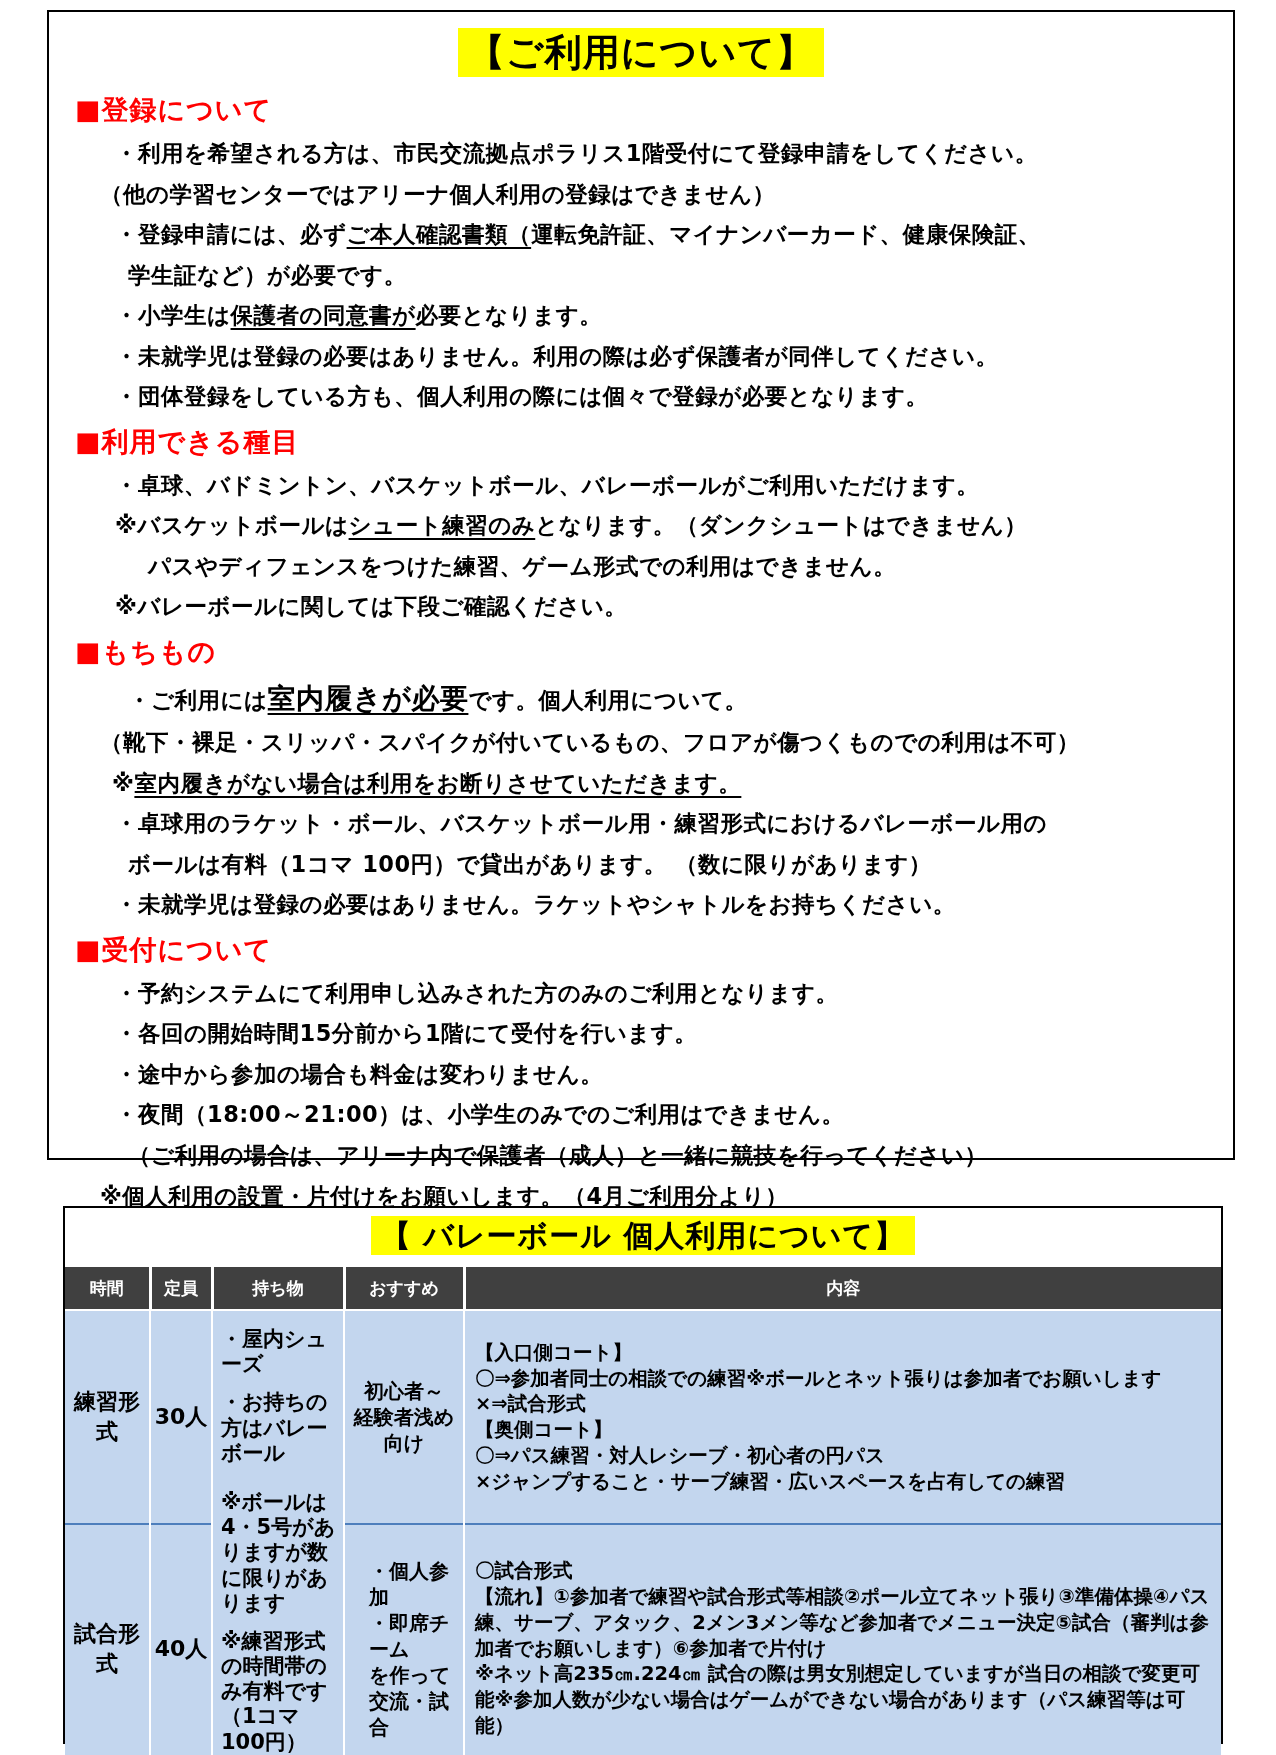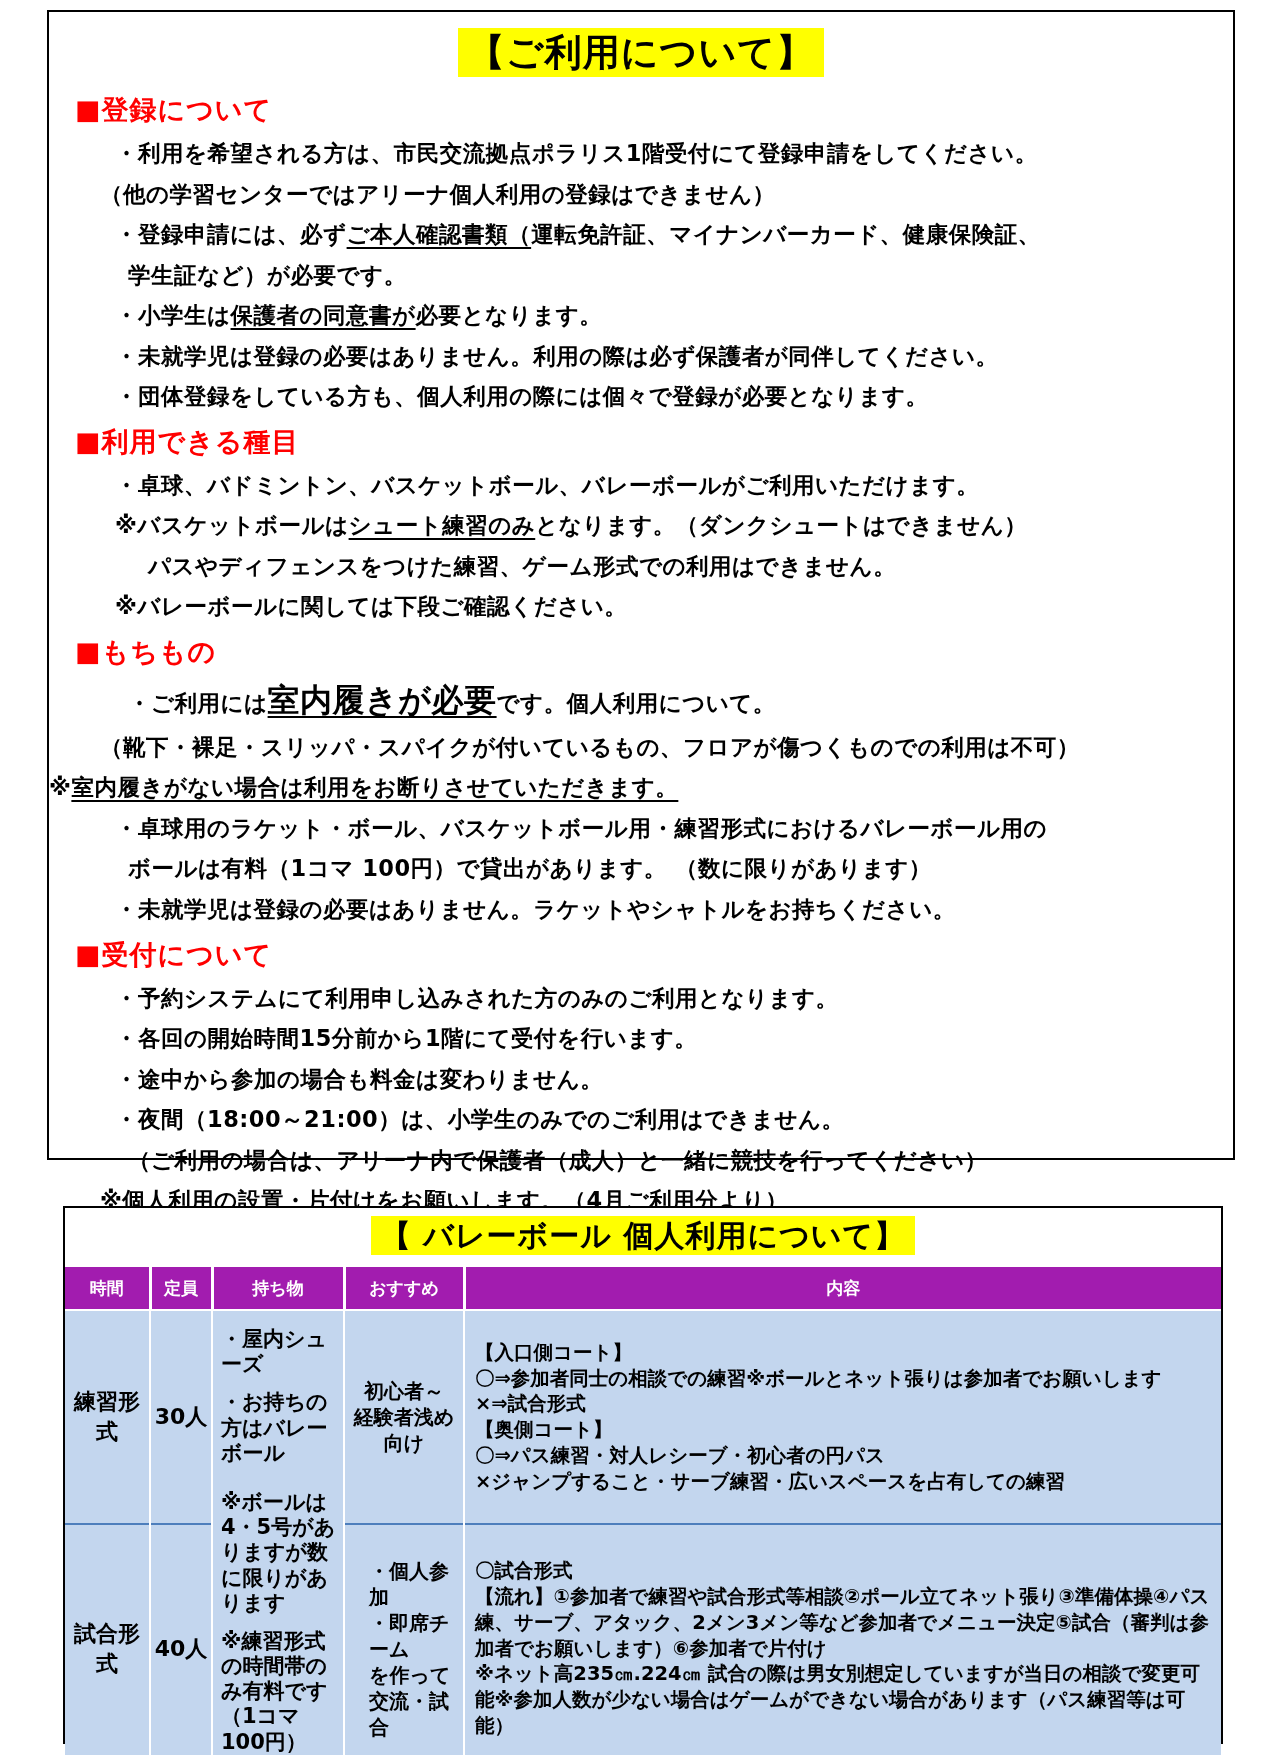--- a/index.html
+++ b/index.html
@@ -16,29 +16,29 @@
     border:2px solid #000; box-sizing:border-box; background:#fff;
   }
   .main-title { text-align:center; margin-top:16px; margin-bottom:6px; }
   .main-title span { background:#ffff00; font-size:37px; padding:3px 10px; letter-spacing:1px; }
   .sec-head { color:#ff0000; font-size:27px; margin:14px 0 12px 26px; letter-spacing:1px; }
   .ln { font-size:22.5px; margin-bottom:14px; line-height:1.18; letter-spacing:0.5px; }
   .i1 { margin-left:66px; }
   .i2 { margin-left:51px; }
   .i3 { margin-left:99px; }
   .i4 { margin-left:79px; }
-  .i5 { }
+  .i5 { margin-left:63px; }
   .u  { text-decoration:underline; text-decoration-thickness:2px; text-underline-offset:5px; }
-  .u-big { font-size:32px; }
+  .u-big { font-size:28px; }
   
   .vb-title { text-align:center; margin:8px 0 10px 0; }
   .vb-title span { background:#ffff00; font-size:30px; padding:2px 10px; letter-spacing:1px; }
   table.vb { width:100%; border-collapse:collapse; table-layout:fixed; }
   table.vb th {
-    background:#a21caf; color:#fff; font-size:17px; font-weight:bold;
+    background:#404040; color:#fff; font-size:17px; font-weight:bold;
     height:40px; text-align:center; border-left:3px solid #fff; border-bottom:2px solid #fff;
   }
   table.vb th:first-child { border-left:none; }
   table.vb td {
     background:#c3d6ee; border-left:2px solid #fff; vertical-align:middle;
     box-sizing:border-box; overflow:hidden;
   }
   table.vb td:first-child { border-left:none; }
   td.cell-time { text-align:center; font-size:22px; }
   td.cell-cap  { text-align:center; font-size:22px; }

